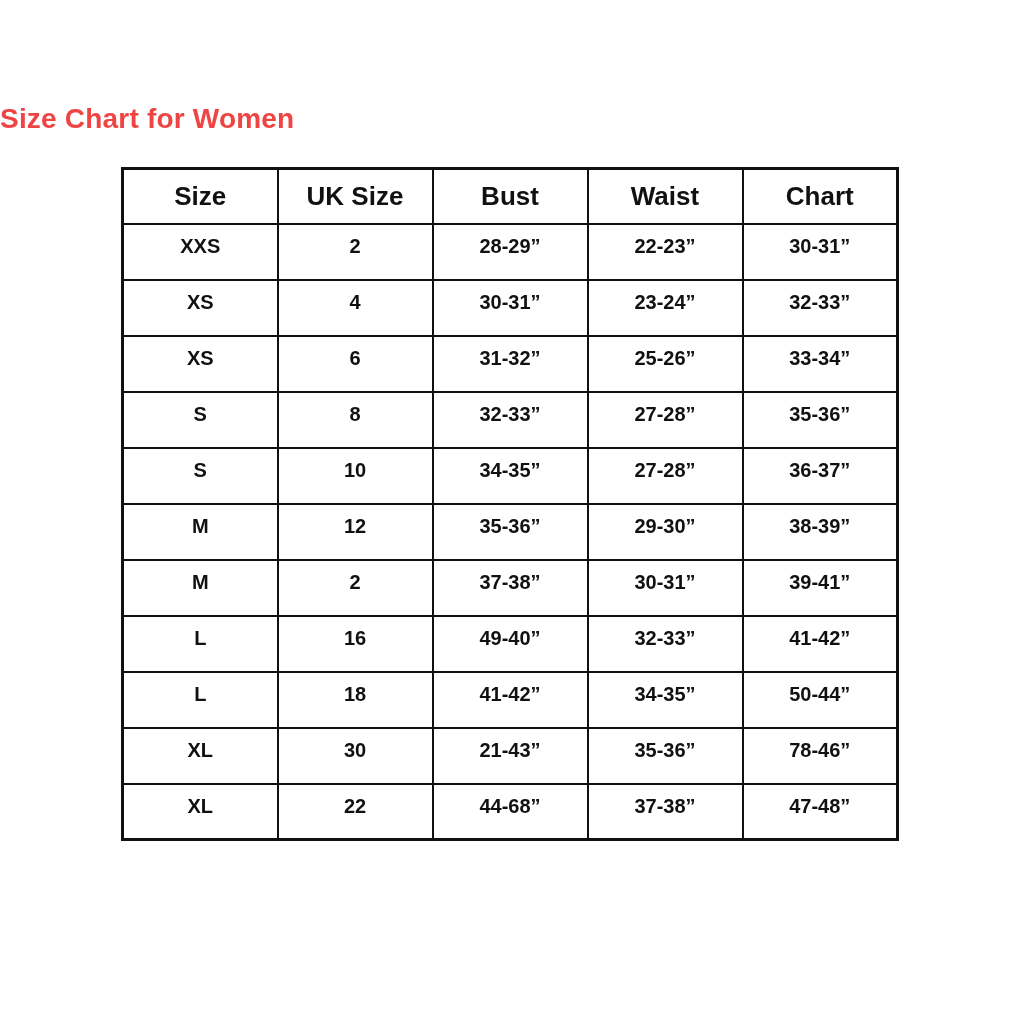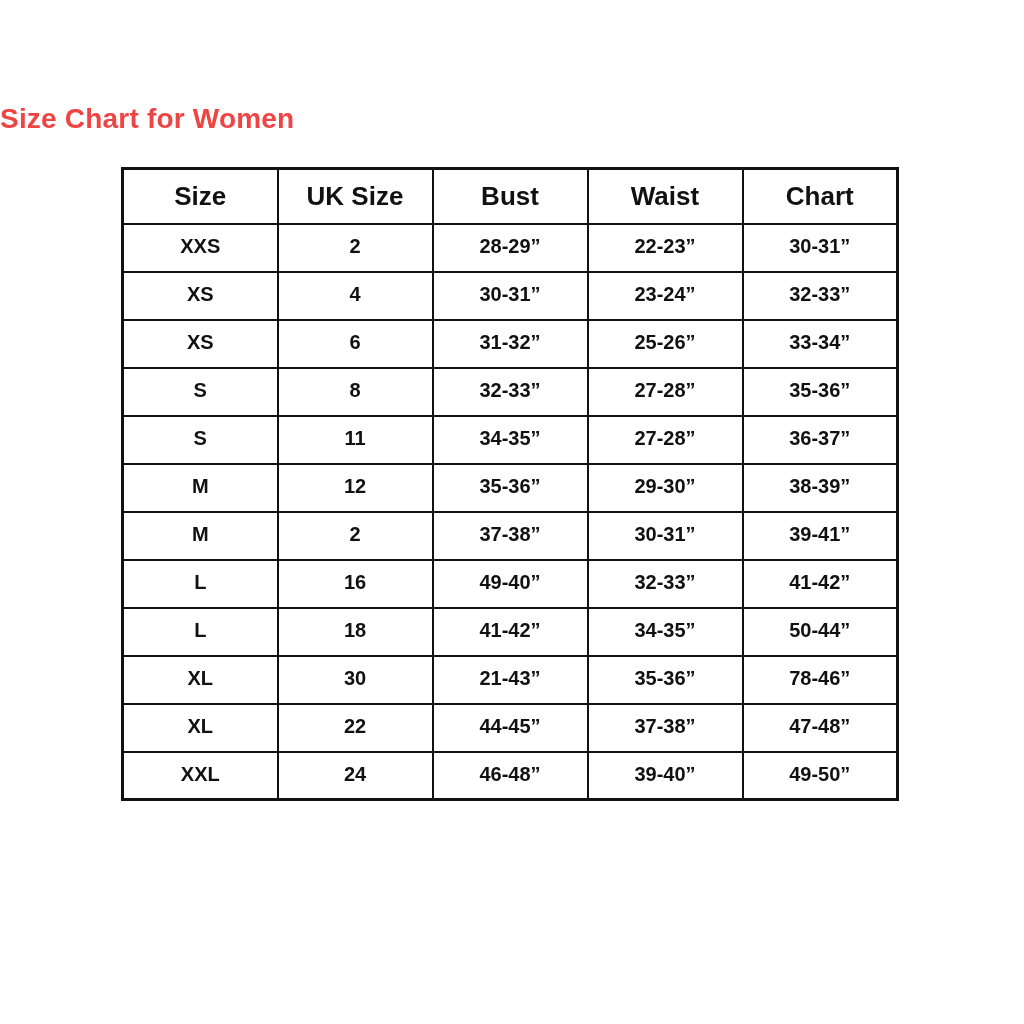--- a/index.html
+++ b/index.html
@@ -53,21 +53,21 @@
   .size-table {
     border: 3px solid #111111;
   }
   .size-table th {
     height: 55px;
     font-size: 26px;
     vertical-align: middle;
     padding: 0;
   }
   .size-table td {
-    height: 48px;
+    height: 56px;
     font-size: 20px;
     vertical-align: top;
     padding: 10px 0 0 0;
   }
 </style>
 </head>
 <body>
 
 <div class="page">
 
@@ -107,21 +107,21 @@
         </tr>
         <tr>
           <td>S</td>
           <td>8</td>
           <td>32-33”</td>
           <td>27-28”</td>
           <td>35-36”</td>
         </tr>
         <tr>
           <td>S</td>
-          <td>11</td>
+          <td>10</td>
           <td>34-35”</td>
           <td>27-28”</td>
           <td>36-37”</td>
         </tr>
         <tr>
           <td>M</td>
           <td>12</td>
           <td>35-36”</td>
           <td>29-30”</td>
           <td>38-39”</td>
@@ -150,27 +150,20 @@
         <tr>
           <td>XL</td>
           <td>30</td>
           <td>21-43”</td>
           <td>35-36”</td>
           <td>78-46”</td>
         </tr>
         <tr>
           <td>XL</td>
           <td>22</td>
-          <td>44-45”</td>
+          <td>44-68”</td>
           <td>37-38”</td>
           <td>47-48”</td>
-        </tr>
-        <tr>
-          <td>XXL</td>
-          <td>24</td>
-          <td>46-48”</td>
-          <td>39-40”</td>
-          <td>49-50”</td>
         </tr>
       </tbody>
   </table>
 
 </div>
 
 </body></html>

